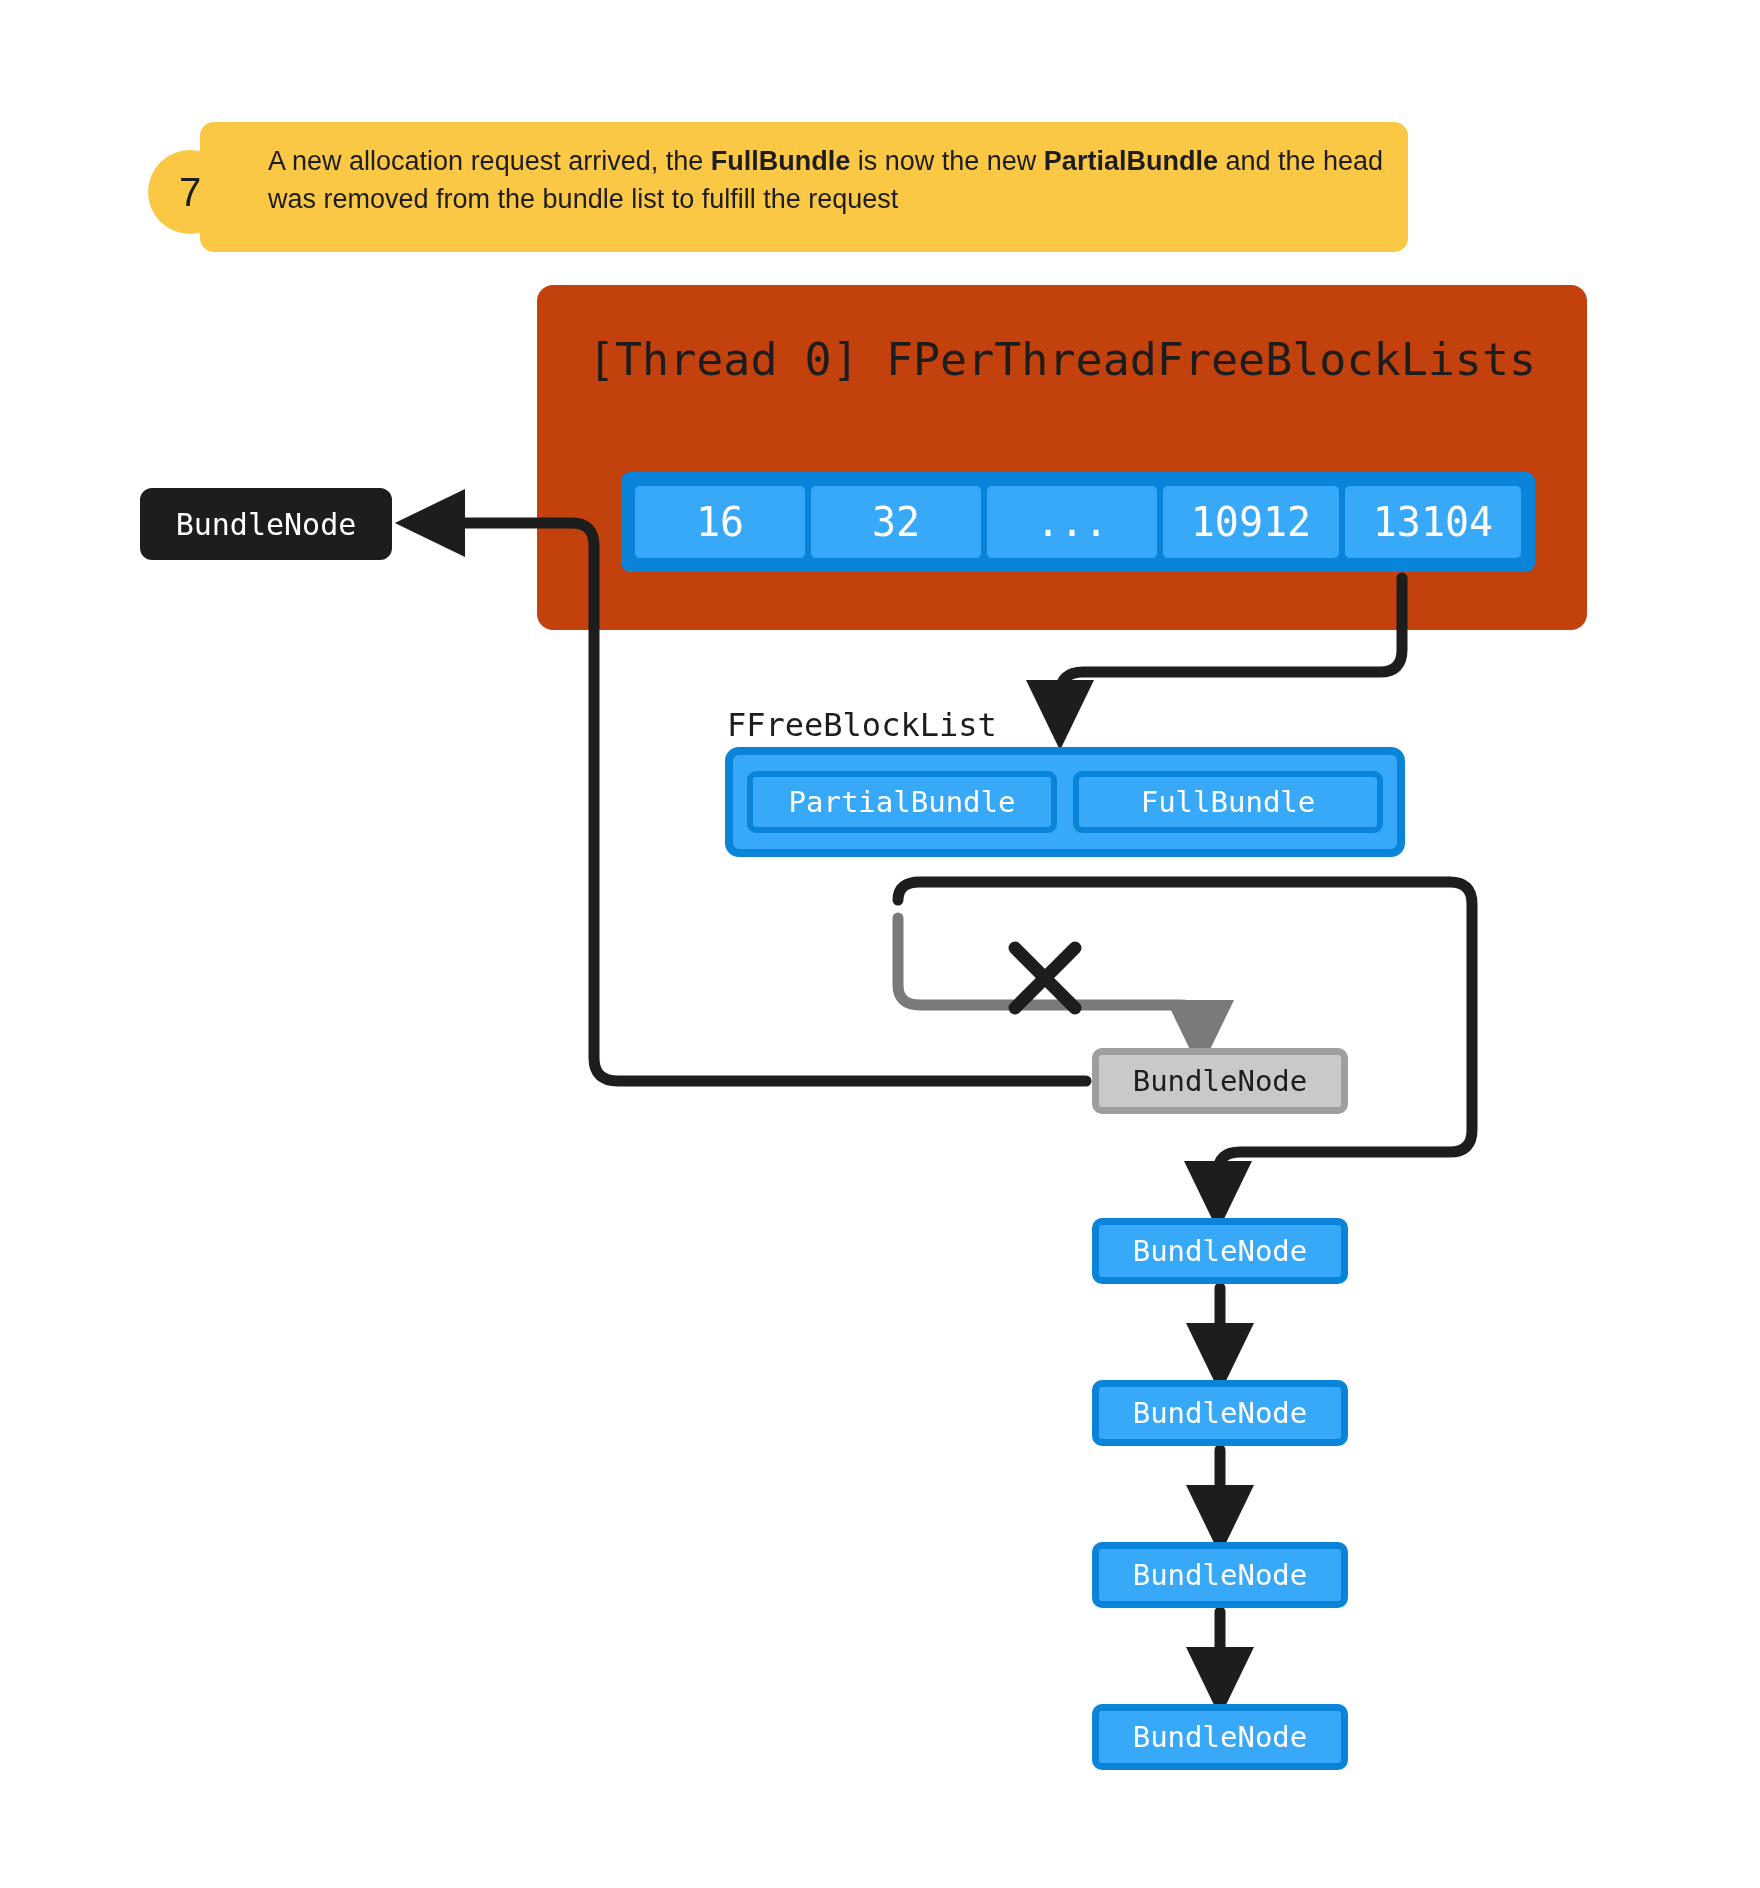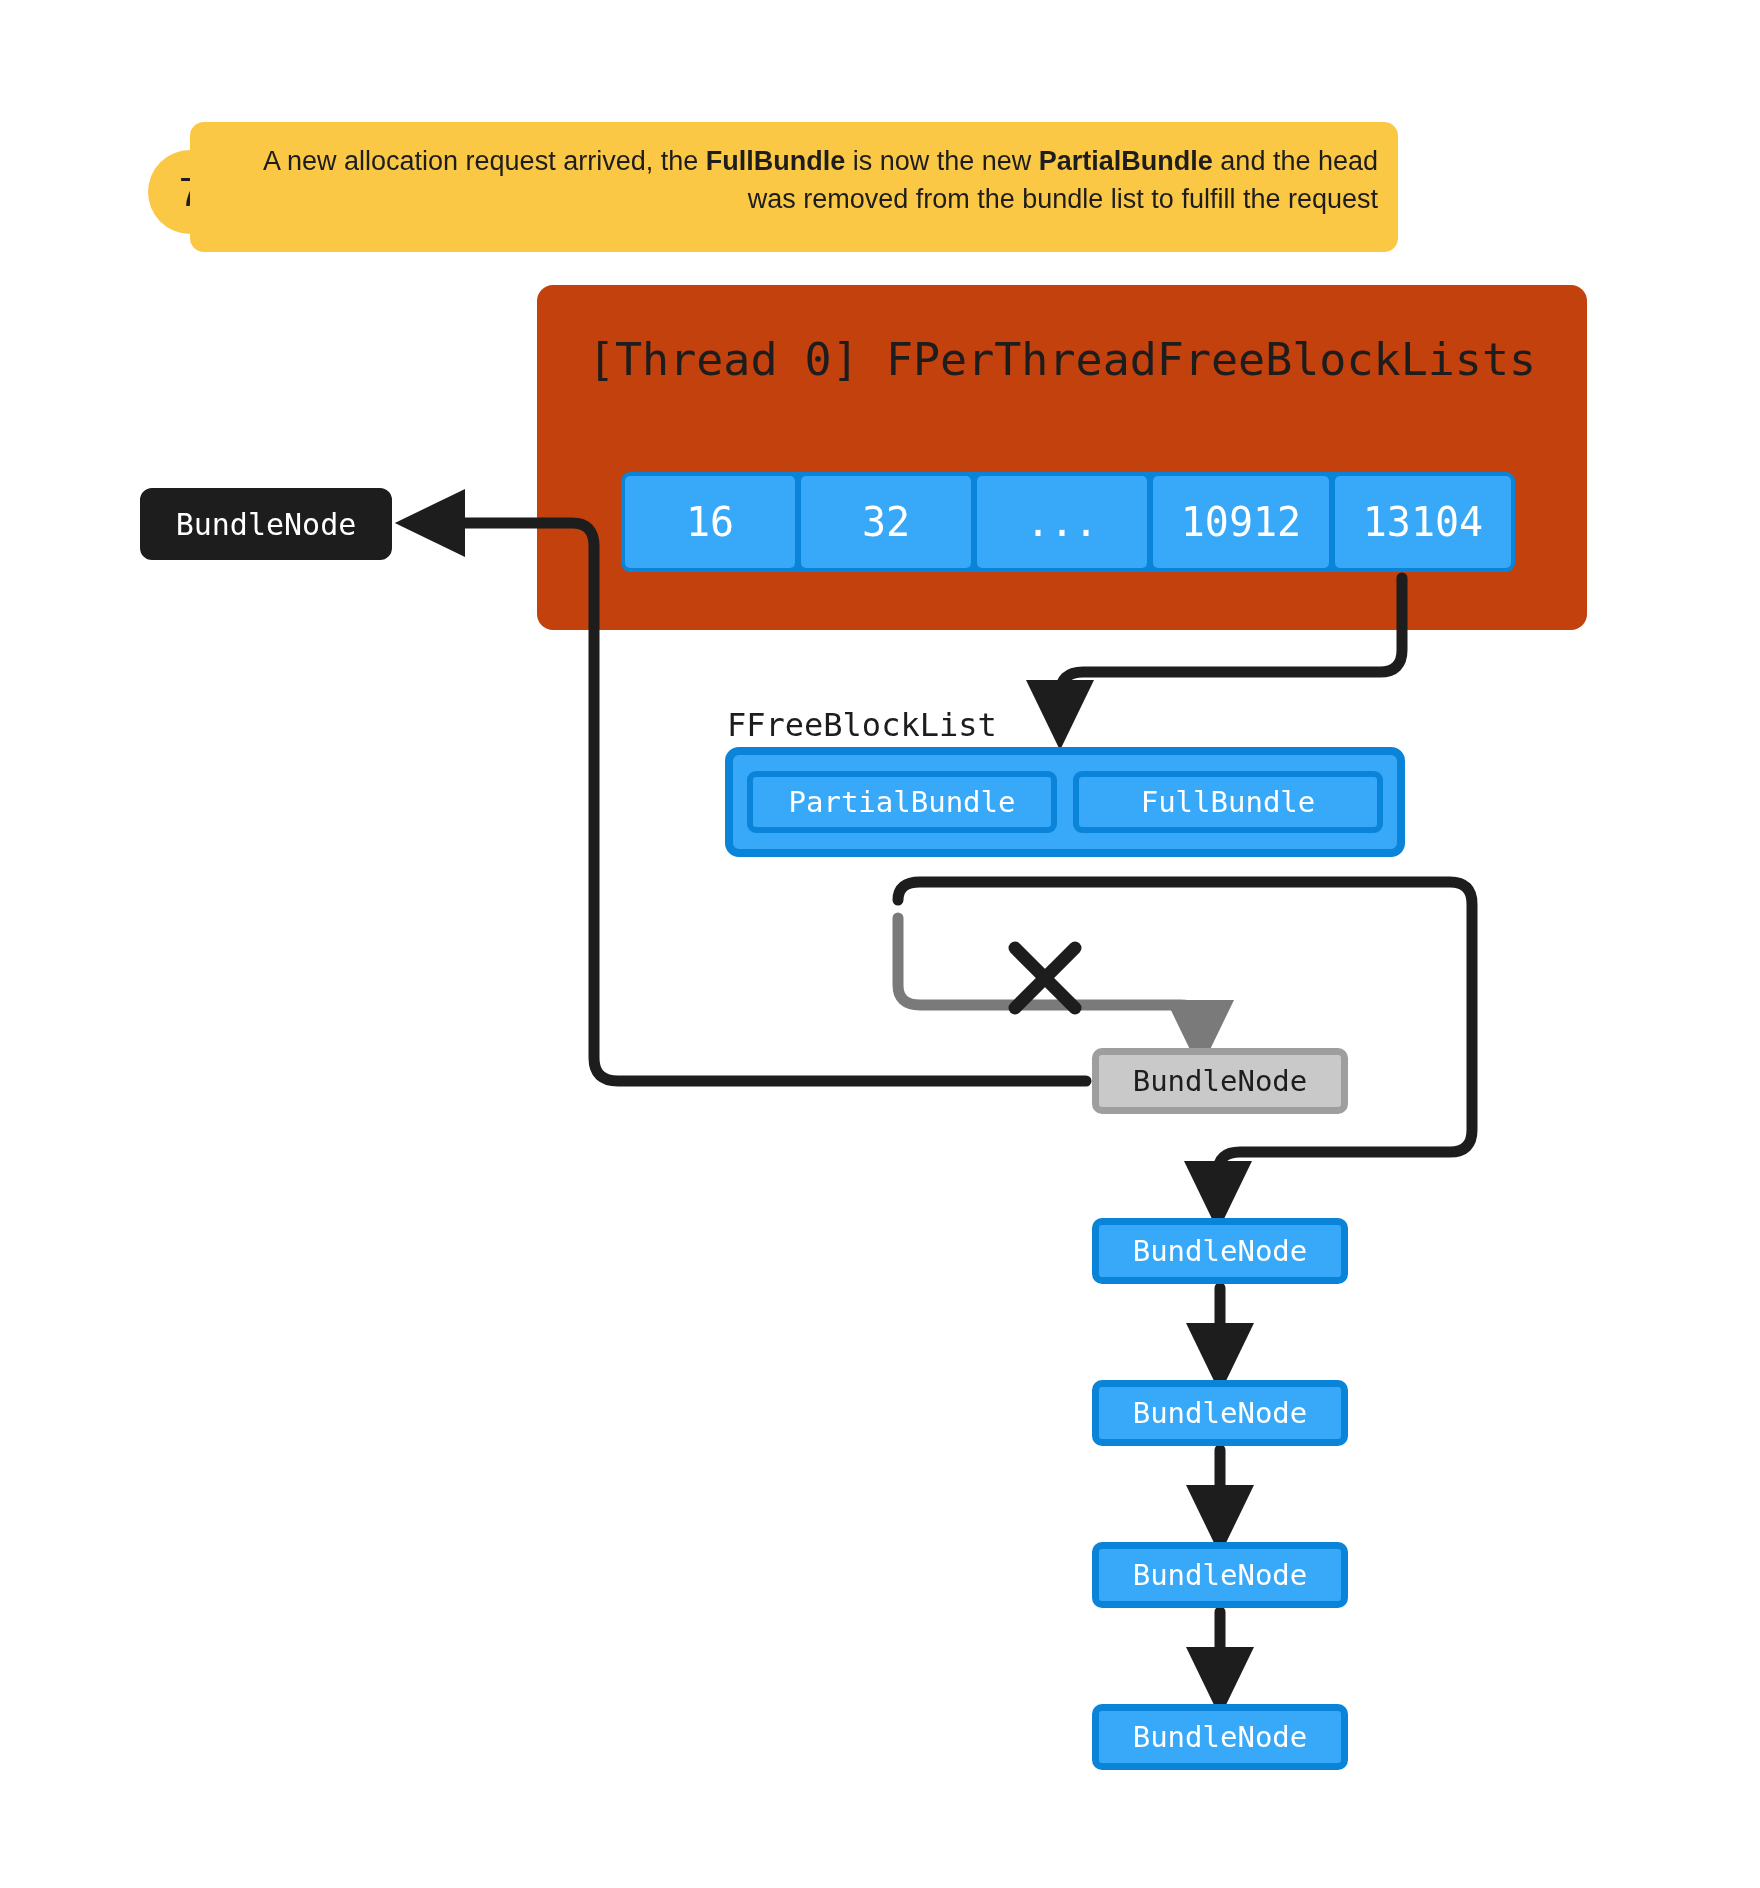--- a/index.html
+++ b/index.html
@@ -34,33 +34,32 @@
     display: flex;
     align-items: center;
     justify-content: center;
     font-size: 40px;
     color: #1d1d1d;
     font-family: "Liberation Sans", sans-serif;
     z-index: 1;
   }
   #callout-bubble {
     position: absolute;
-    left: 42px;
+    left: 52px;
     top: 0px;
     width: 1208px;
     min-height: 130px;
     box-sizing: border-box;
     background: #FBC846;
     border-radius: 14px;
     padding: 20px 20px 20px 68px;
     font-size: 27px;
     line-height: 1.42;
     color: #1d1d1d;
     z-index: 2;
-    text-align: right;
   }
   #callout-bubble b { font-weight: bold; }
 
   
   #thread-panel {
     position: absolute;
     left: 537px;
     top: 285px;
     width: 1050px;
     height: 345px;
@@ -81,21 +80,21 @@
 
   
   #size-cells {
     position: absolute;
     left: 621px;
     top: 472px;
     height: 100px;
     display: flex;
     background: #0984d8;
     border-radius: 9px;
-    padding: 4px;
+    padding: 14px;
     box-sizing: border-box;
     gap: 6px;
     z-index: 3;
   }
   .size-cell {
     background: #38a8f8;
     border-radius: 5px;
     display: flex;
     align-items: center;
     justify-content: center;

